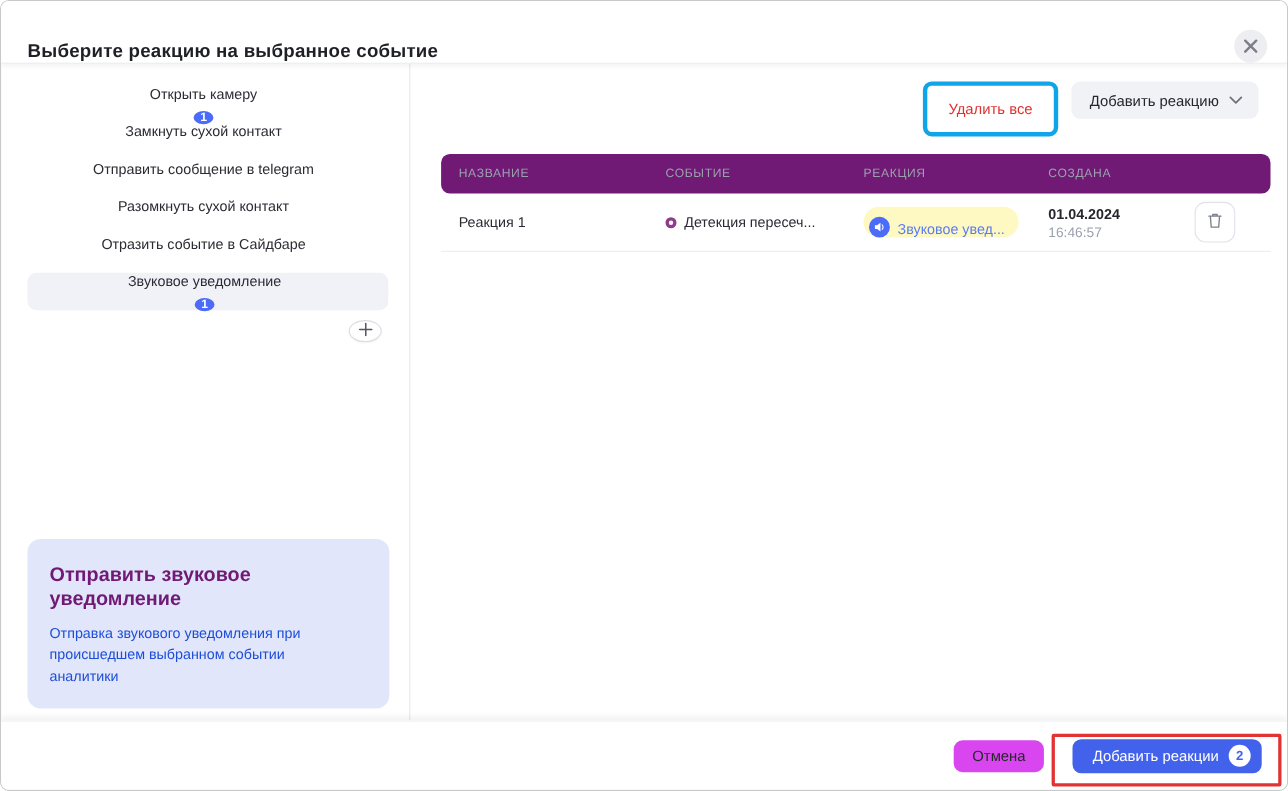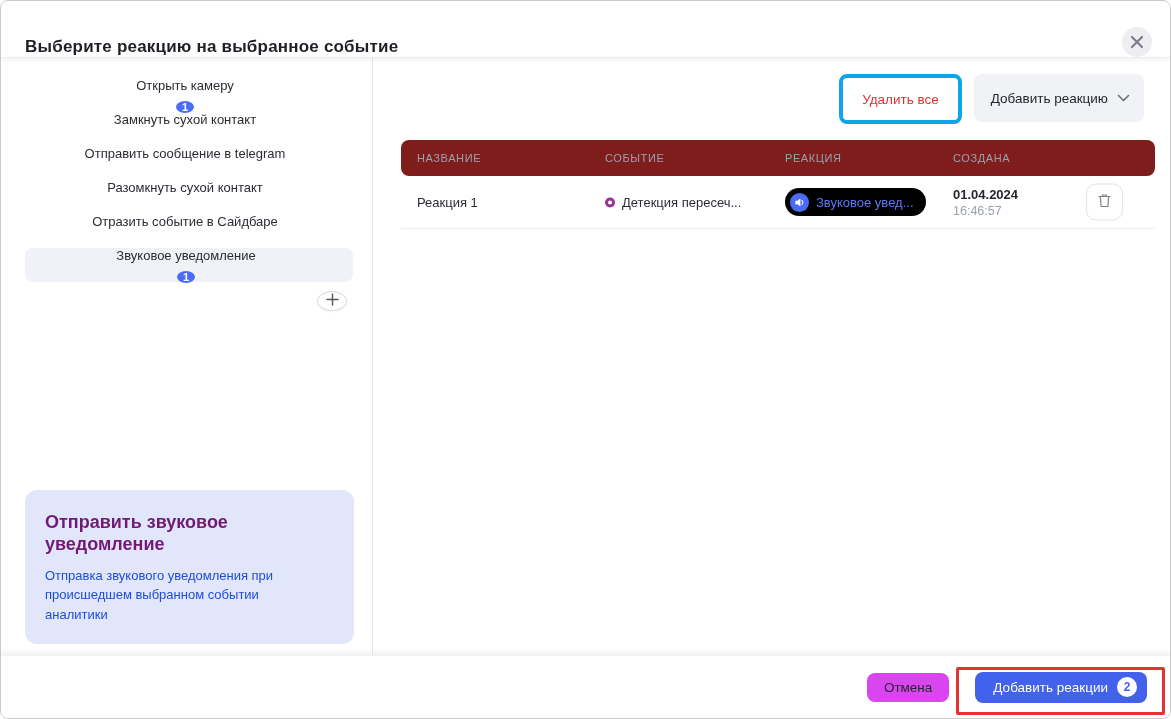--- a/index.html
+++ b/index.html
@@ -60,47 +60,47 @@
   .info-desc { font-size:13px; color:#1d4ed8; line-height:1.5; max-width:280px; }
   
   .main { flex:1 1 auto; padding:16px 15px 0 28px; display:flex; flex-direction:column; }
   .toolbar { display:flex; justify-content:flex-end; gap:12px; padding-right:11px; }
   .btn { font-family:inherit; cursor:pointer; border-radius:8px; font-size:13.5px; }
   .btn-delete-all {
     background:#fff; border:4px solid #0ea5e9; color:#e03131;
     height:50px; padding:0 19px;
   }
   .btn-add-dd {
-    background:#f1f2f6; border:none; color:#26272d; height:48px; padding:0 14px 0 17px;
+    background:#f1f2f6; border:none; color:#26272d; height:34px; padding:0 14px 0 17px;
     display:flex; align-items:center; gap:9px;
   }
   .table { margin-top:16px; }
   .t-head {
-    position:relative; height:36px; background:#7f1d1d; border-radius:8px;
+    position:relative; height:36px; background:#701a75; border-radius:8px;
   }
   .t-head span {
     position:absolute; top:50%; transform:translateY(-50%);
     font-size:11px; letter-spacing:0.6px; color:#9ba0ad; font-weight:400;
   }
   .t-row { position:relative; height:53px; border-bottom:1px solid #ececf1; }
   .c-name { position:absolute; left:16px; }
   .c-event { position:absolute; left:204px; }
   .c-react { position:absolute; left:384px; }
   .c-created { position:absolute; left:552px; }
   .t-row .cell {
     position:absolute; top:50%; transform:translateY(-50%);
     font-size:13px; color:#2b2c33; display:flex; align-items:center; gap:7px;
   }
   .ring {
     width:10px; height:10px; border-radius:50%;
     border:3px solid #92398f; background:#fff; flex:0 0 10px;
   }
   .pill {
-    height:28px; display:inline-flex; align-items:center; gap:7px;
-    background:#000000; border-radius:15px; padding:0 12px 0 5px;
+    height:28px; display:inline-flex; align-items:flex-end; gap:7px;
+    background:#fef9c3; border-radius:15px; padding:0 12px 0 5px;
     color:#5b7bf2; font-size:13px; white-space:nowrap;
   }
   .pill-ic {
     width:19px; height:19px; border-radius:50%; background:#4a6cf8;
     display:flex; align-items:center; justify-content:center; flex:0 0 19px;
   }
   .created-date { font-size:13px; color:#26272d; font-weight:700; line-height:1.35; }
   .created-time { font-size:12.5px; color:#9ba0ad; font-weight:400; }
   .trash-btn {
     position:absolute; right:32px; top:50%; transform:translateY(-50%);

